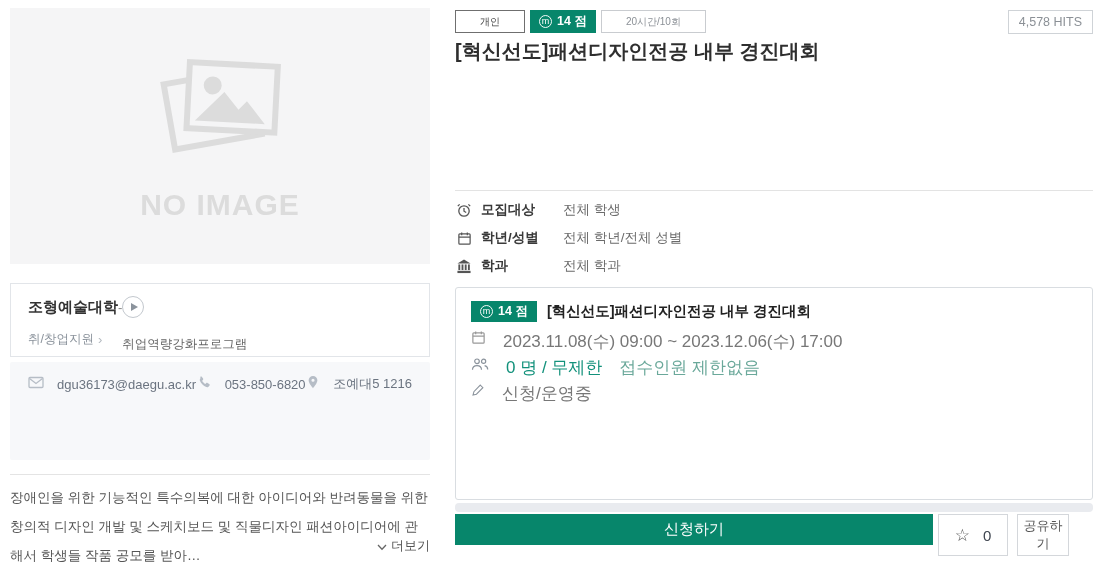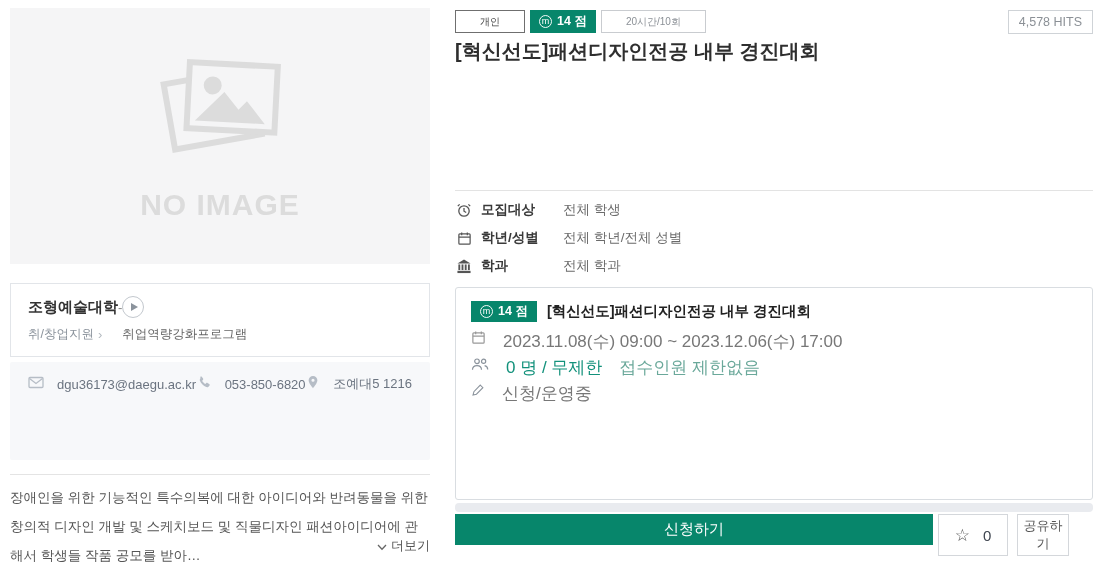--- a/index.html
+++ b/index.html
@@ -27,21 +27,21 @@
     width:22px; height:22px; border:1px solid #c3c8ce; border-radius:50%;
     background:#fff; display:inline-flex; align-items:center; justify-content:center; cursor:pointer;
   }
   .play-tri {
     width:0; height:0; border-left:7px solid #8b939c;
     border-top:4.5px solid transparent; border-bottom:4.5px solid transparent; margin-left:2px;
   }
   .org-row2 { margin-top:8px; font-size:12.5px; display:flex; align-items:center; }
   .bc-cat { color:#8a929b; }
   .bc-sep { color:#b3b9bf; margin:0 4px; font-size:13px; }
-  .bc-prog { color:#666; margin-left:16px; }
+  .bc-prog { color:#666; margin-left:16px;margin-top:10px; }
 
   .contact-card {
     position:absolute; left:10px; top:362px; width:420px; height:98px;
     background:#f7f8fa; border-radius:2px; padding:13px 18px;
     display:flex; flex-direction:row; justify-content:space-between;
   }
   .contact-row { display:flex; align-items:center; gap:13px; height:18px; }
   .contact-row svg { flex:none; }
   .contact-text { font-size:13px; color:#6b7480; }
 

